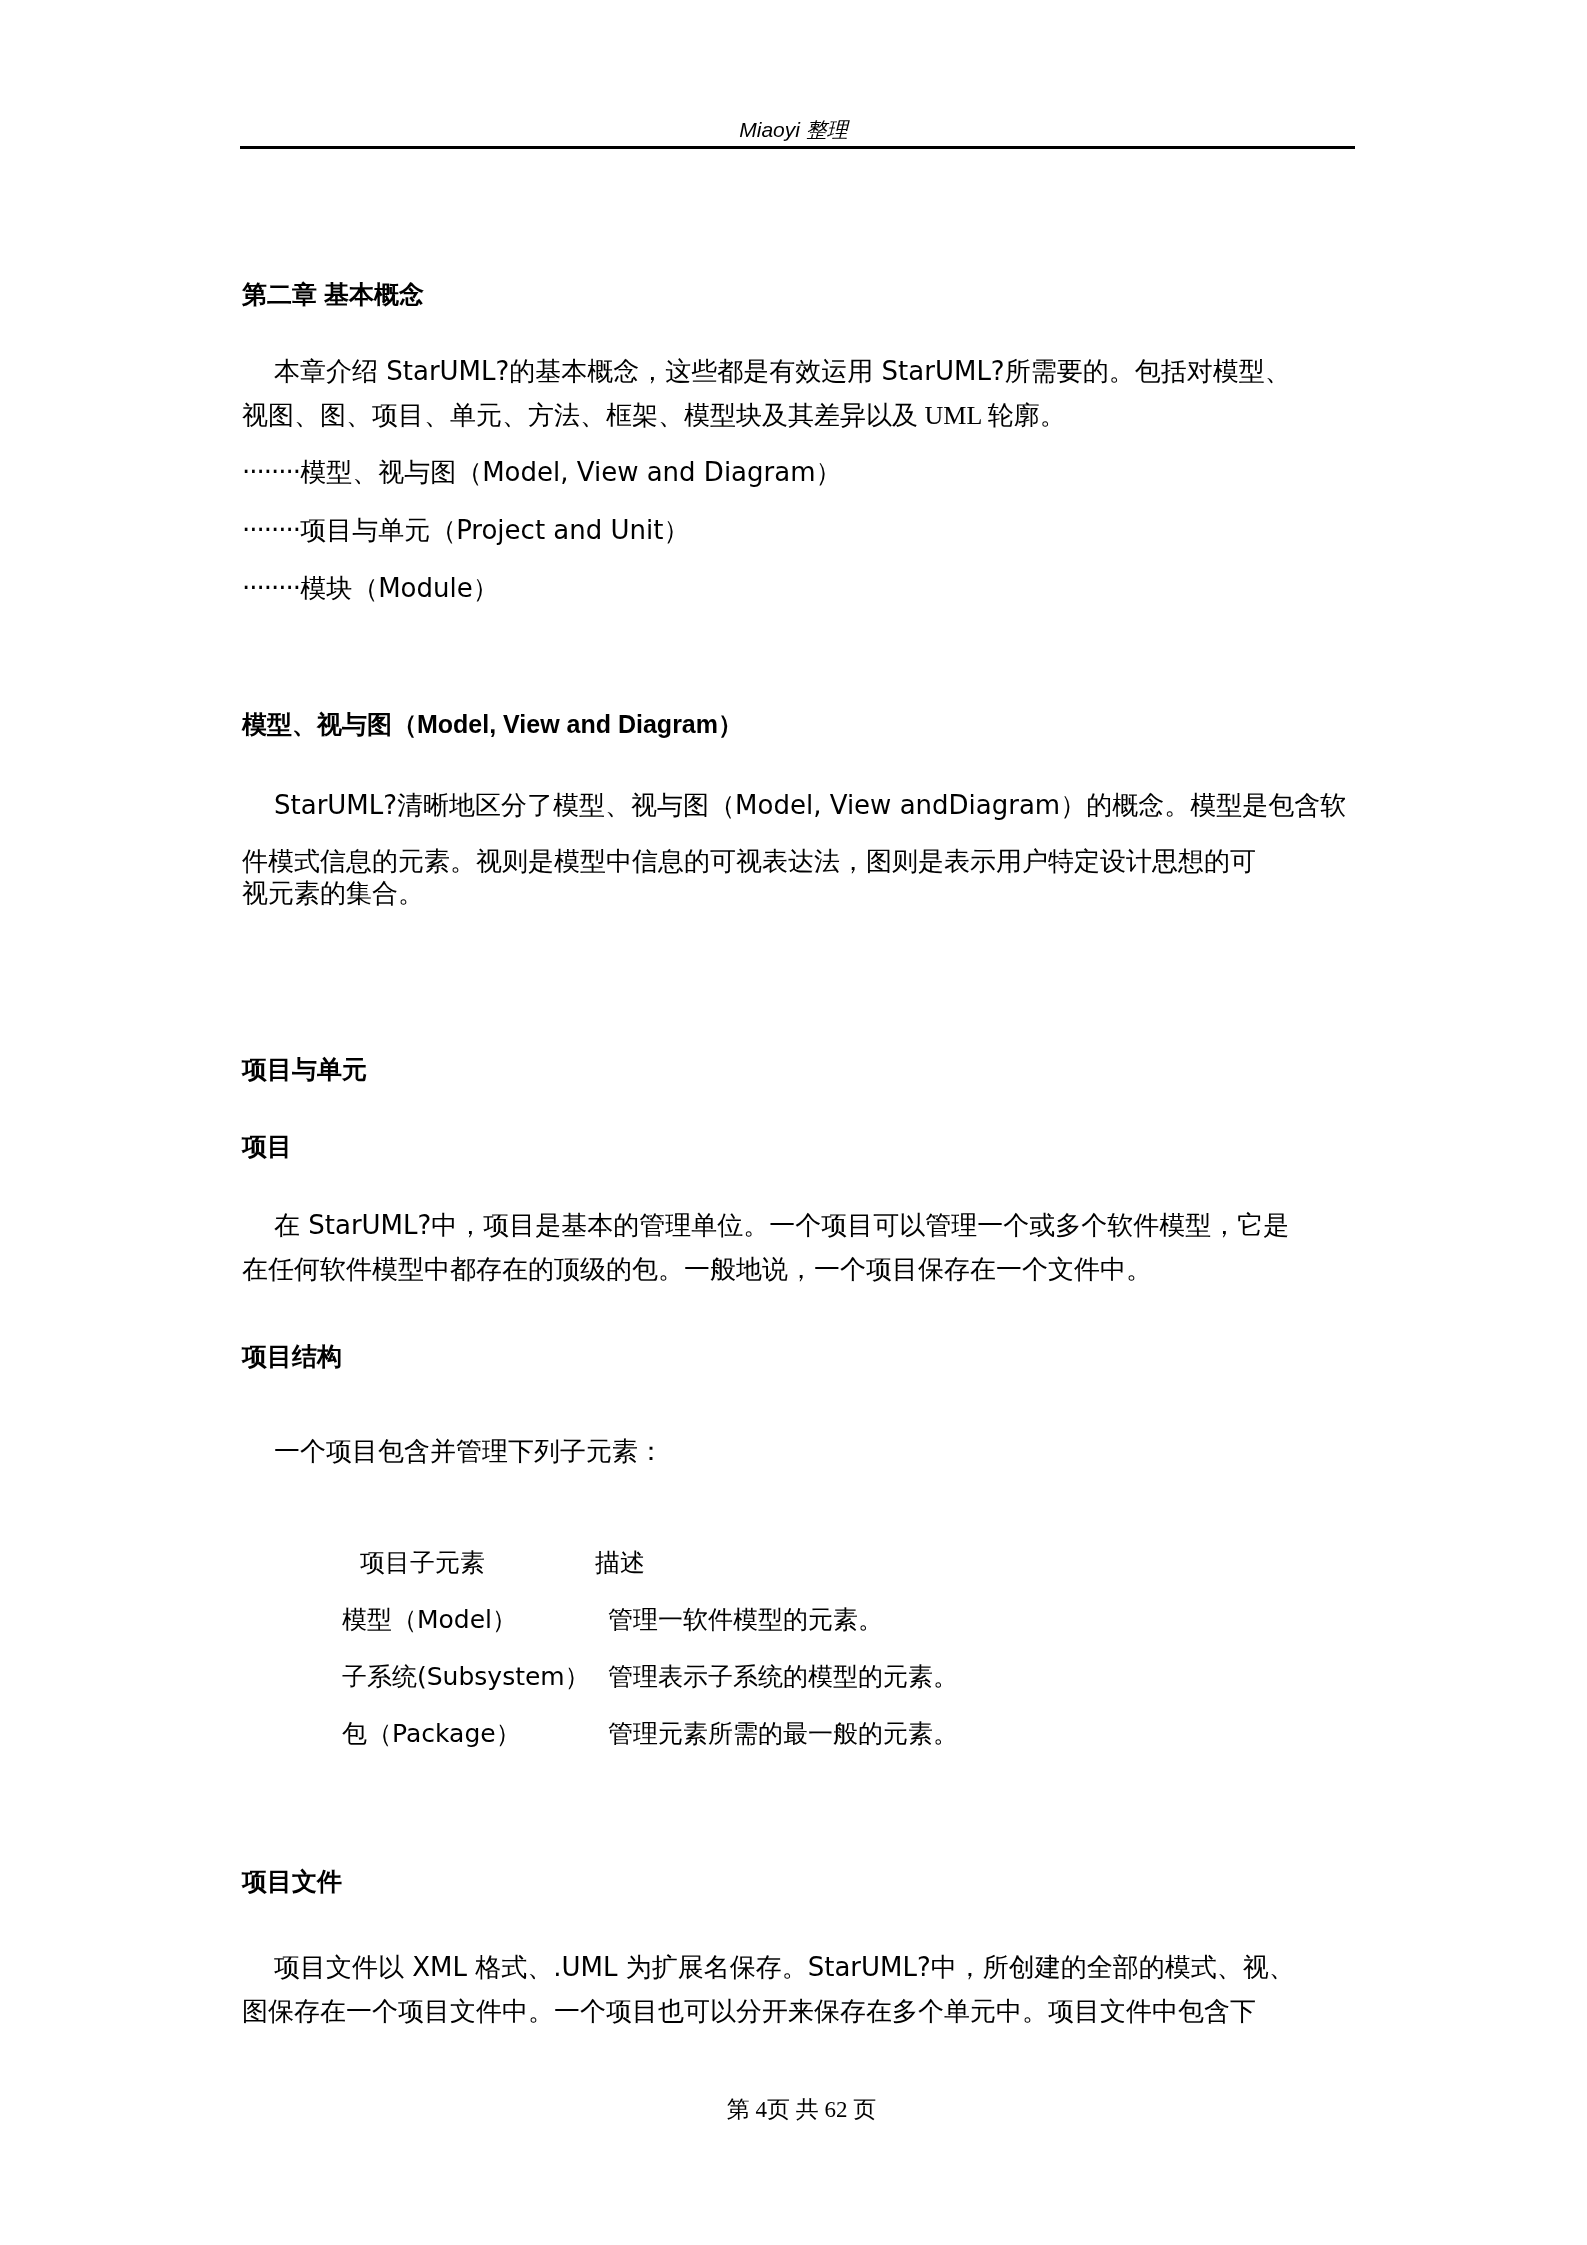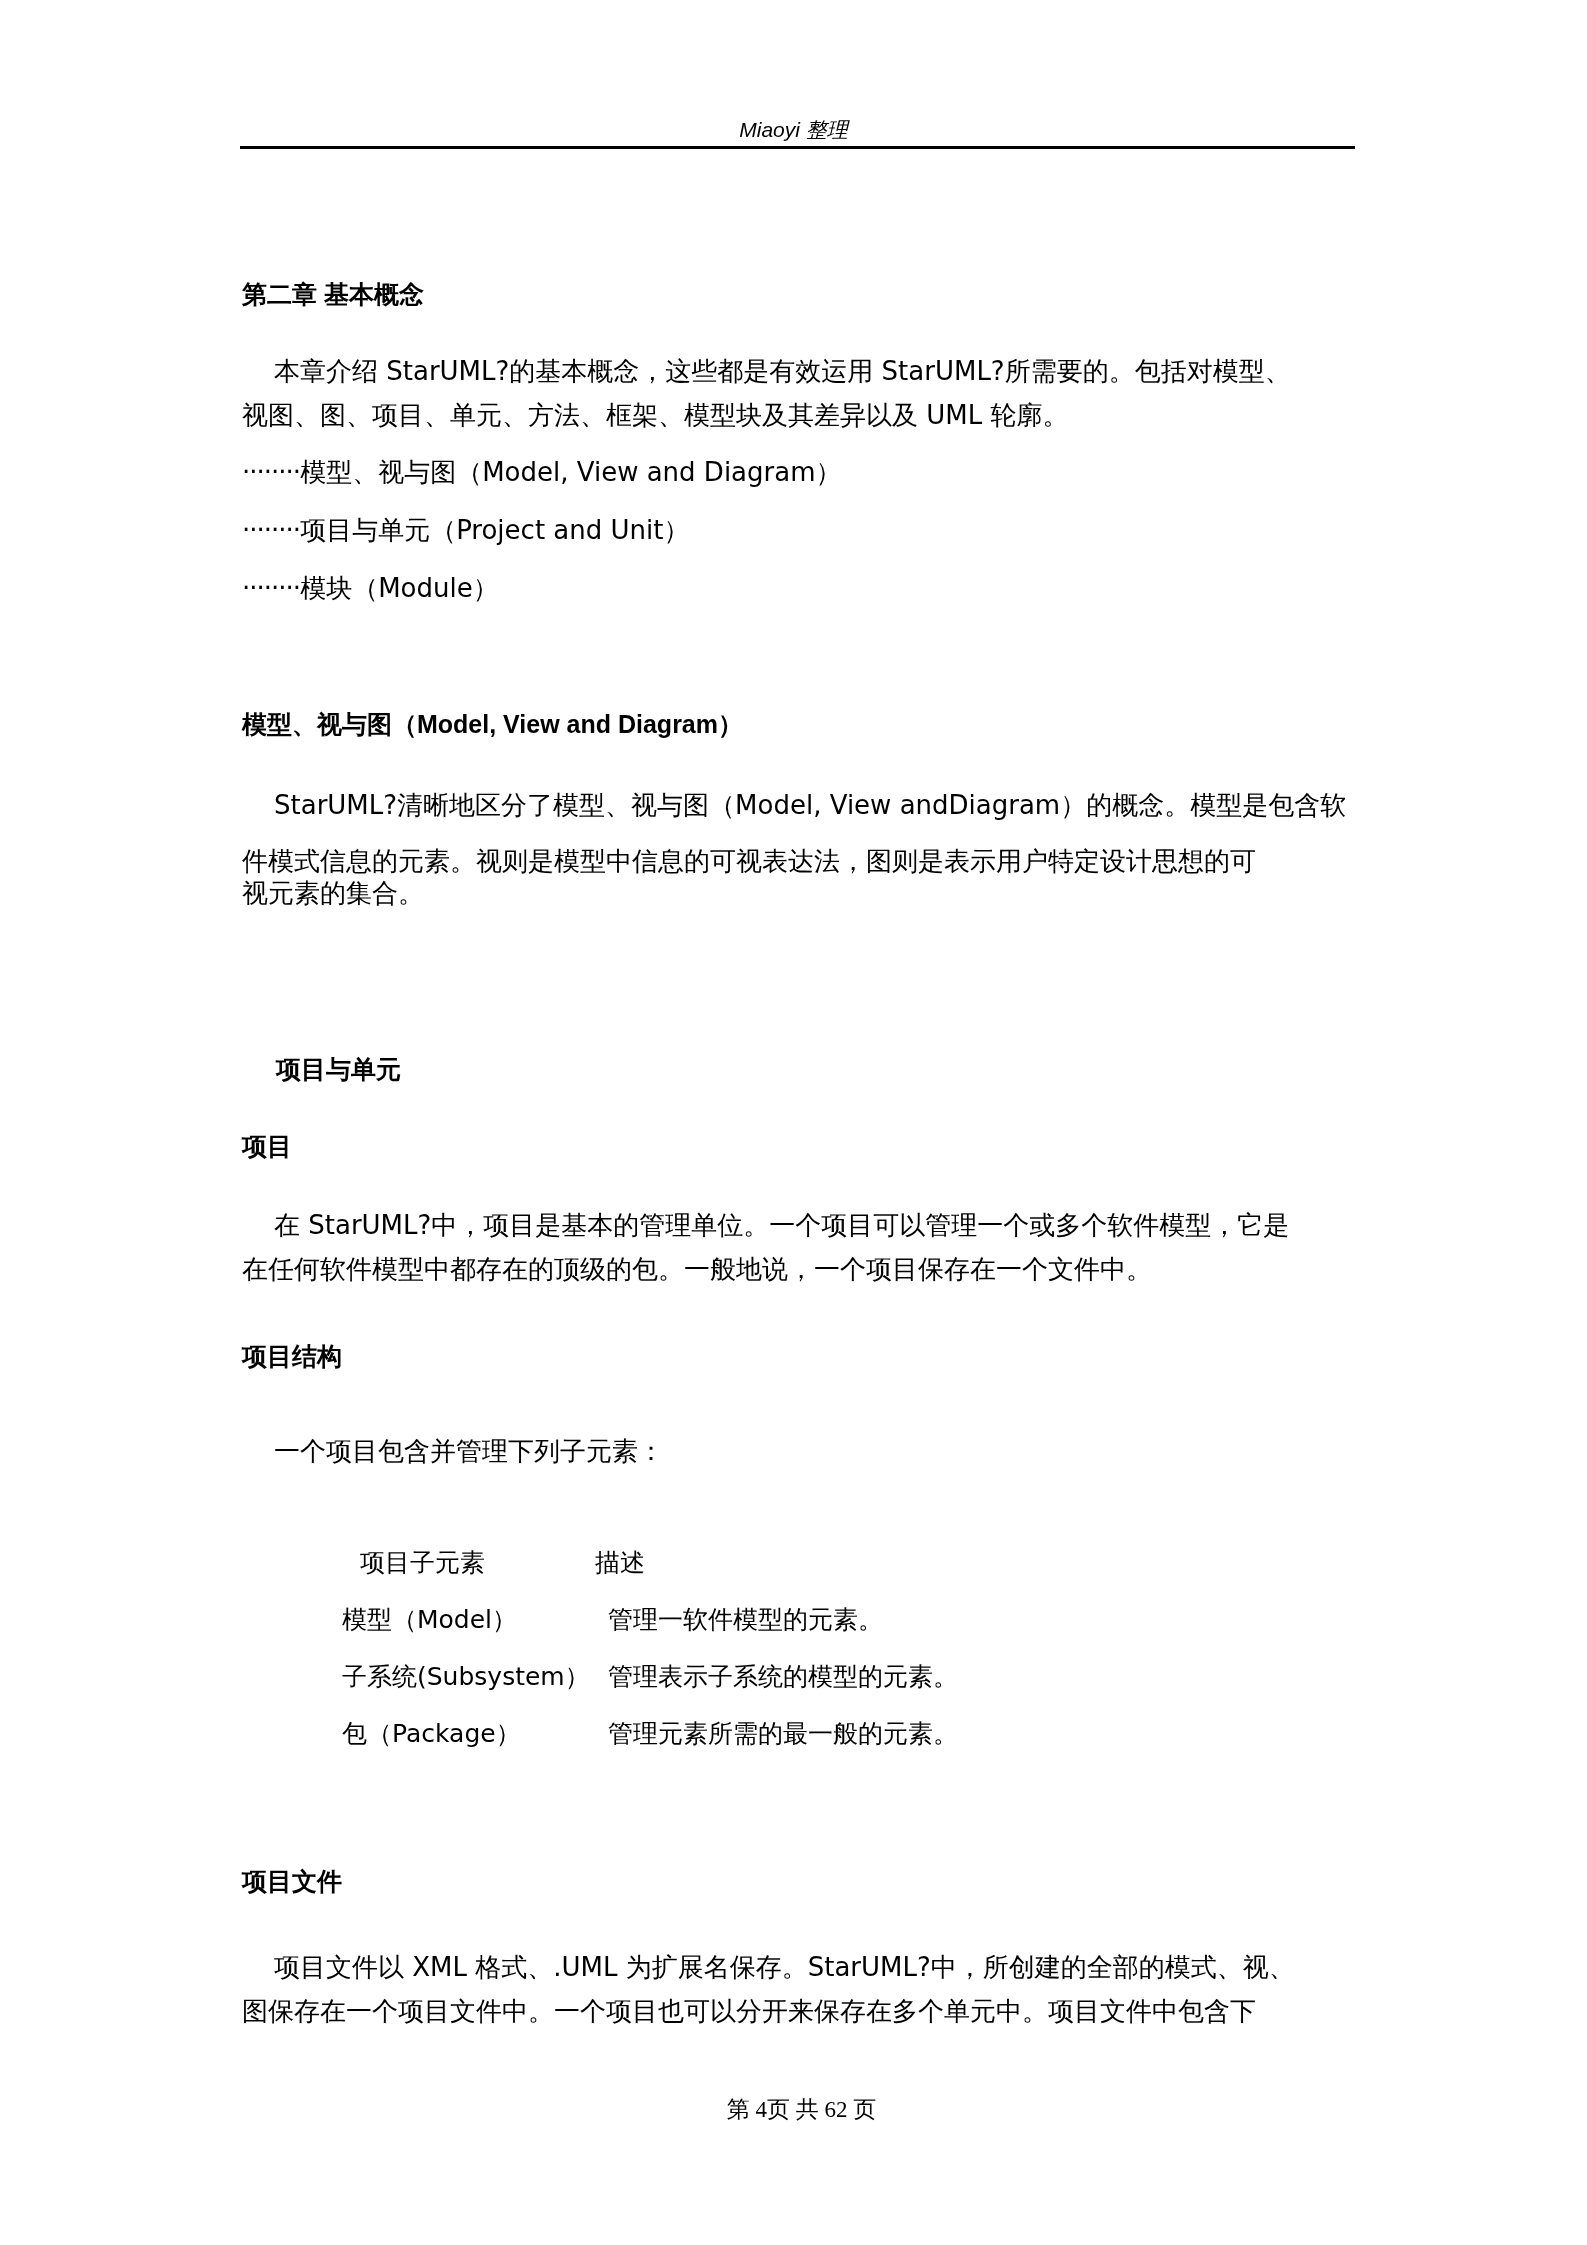--- a/index.html
+++ b/index.html
@@ -19,38 +19,38 @@
 </style>
 </head>
 <body>
 
 <div class="abs header-text">Miaoyi 整理</div>
 <div class="abs header-rule"></div>
 
 <div class="abs h-bold" style="left:242px; top:278px;">第二章  基本概念</div>
 
 <div class="abs body-text" style="left:274px; top:354px;">本章介绍 StarUML?的基本概念，这些都是有效运用 StarUML?所需要的。包括对模型、</div>
-<div class="abs body-text" style="left:242px; top:398px;">视图、图、项目、单元、方法、框架、模型块及其差异以及 UML 轮廓。</div>
+<div class="abs body-text" style="left:242px; top:398px;font-family:Liberation Serif, serif;">视图、图、项目、单元、方法、框架、模型块及其差异以及 UML 轮廓。</div>
 
 <div class="abs toc" style="left:242px; top:455px;">
   <span class="dots">········</span><span>模型、视与图（Model, View and Diagram）</span>
 </div>
 <div class="abs toc" style="left:242px; top:513px;">
   <span class="dots">········</span><span>项目与单元（Project and Unit）</span>
 </div>
 <div class="abs toc" style="left:242px; top:571px;">
   <span class="dots">········</span><span>模块（Module）</span>
 </div>
 
 <div class="abs h-bold" style="left:242px; top:708px;">模型、视与图（Model, View and Diagram）</div>
 <div class="abs body-text" style="left:274px; top:788px;">StarUML?清晰地区分了模型、视与图（Model, View andDiagram）的概念。模型是包含软</div>
 <div class="abs body-text" style="left:242px; top:832px;margin-top:12px;">件模式信息的元素。视则是模型中信息的可视表达法，图则是表示用户特定设计思想的可</div>
 <div class="abs body-text" style="left:242px; top:876px;">视元素的集合。</div>
 
-<div class="abs h-bold" style="left:242px; top:1053px;margin-left:34px;">项目与单元</div>
+<div class="abs h-bold" style="left:242px; top:1053px;">项目与单元</div>
 <div class="abs h-bold" style="left:242px; top:1130px;">项目</div>
 <div class="abs body-text" style="left:274px; top:1208px;">在 StarUML?中，项目是基本的管理单位。一个项目可以管理一个或多个软件模型，它是</div>
 <div class="abs body-text" style="left:242px; top:1252px;">在任何软件模型中都存在的顶级的包。一般地说，一个项目保存在一个文件中。</div>
 
 <div class="abs h-bold" style="left:242px; top:1340px;">项目结构</div>
 <div class="abs body-text" style="left:274px; top:1434px;">一个项目包含并管理下列子元素：</div>
 
 <div>
   <div class="abs tbl-cell" style="left:340px; top:1546px;margin-left:20px;">项目子元素</div>
   <div class="abs tbl-cell" style="left:595px; top:1546px;">描述</div>

